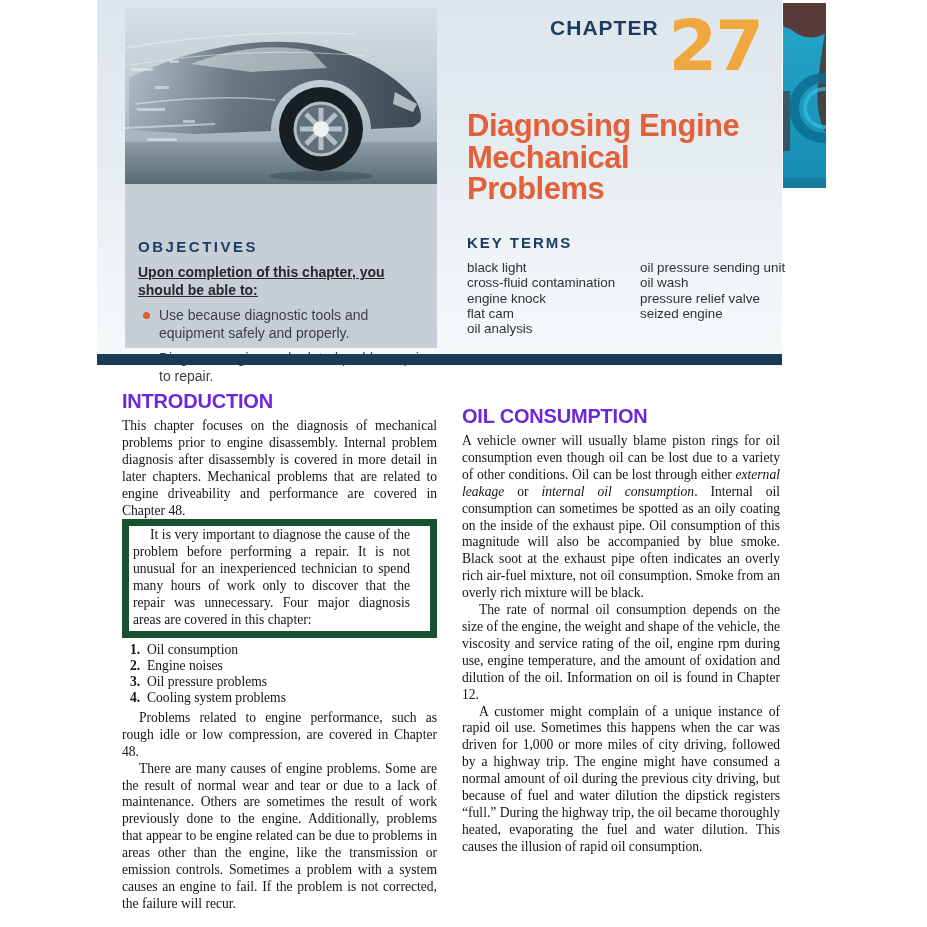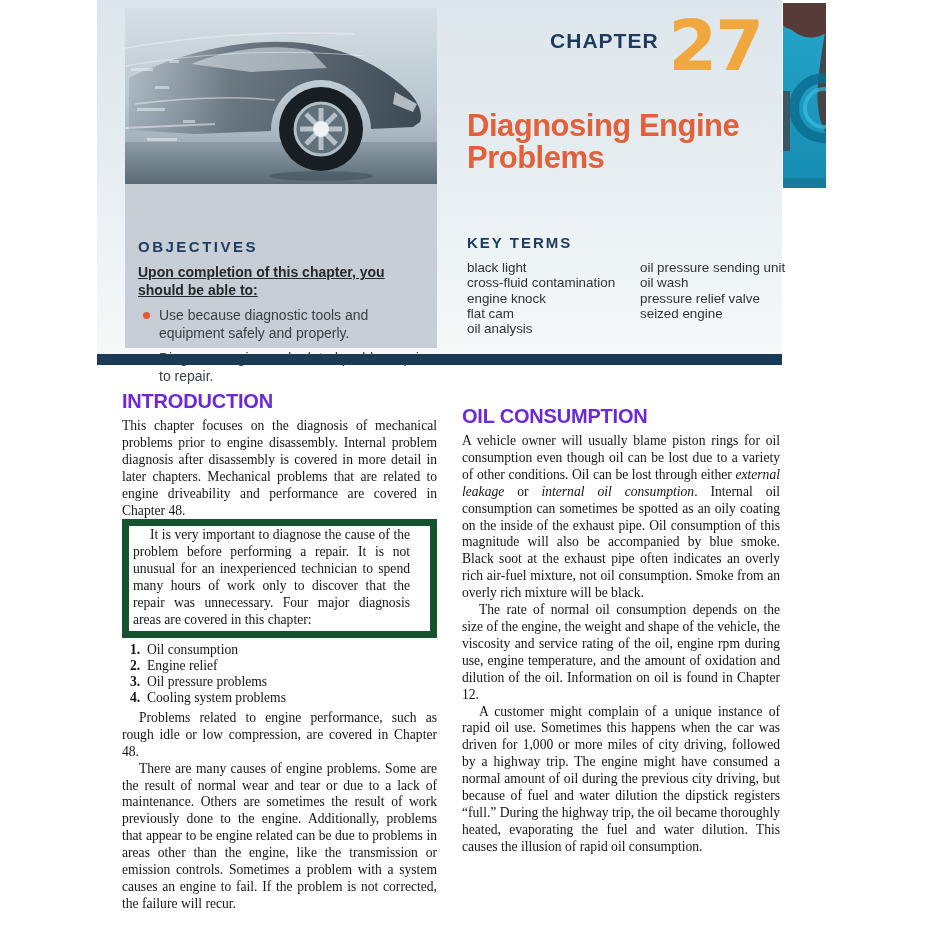--- a/index.html
+++ b/index.html
@@ -14,21 +14,21 @@
   .objectives-box { position:absolute; left:28px; top:184px; width:312px; height:164px;
                     background:#c7ced5; padding:14px 14px 0 13px; }
   .obj-heading { font-size:15px; font-weight:700; letter-spacing:2.5px; color:#1c3c63; margin-bottom:8px;margin-top:40px; }
   .obj-intro { font-size:14px; font-weight:700; color:#26282b; line-height:1.3; width:292px;text-decoration:underline; }
   .obj-list { list-style:none; margin-top:8px; }
   .obj-list li { position:relative; padding-left:21px; font-size:14px; color:#3a3f44;
                  line-height:1.28; margin-bottom:7px; width:296px; }
   .obj-bullet { position:absolute; left:5px; top:5px; width:7px; height:7px; border-radius:50%;
                 background:#e05a33; }
 
-  .chapter-row { position:absolute; top:16px; right:20px; display:flex; align-items:center; }
+  .chapter-row { position:absolute; top:16px; right:20px; display:flex; align-items:flex-start; }
   .chapter-word { font-size:21px; font-weight:700; letter-spacing:1px; color:#1e3a5f;
                   margin-bottom:10px; margin-right:10px; }
   .chapter-num { font-family:"DejaVu Sans", sans-serif; font-weight:700; font-size:70px;
                  line-height:0.86; color:#f0a73d; letter-spacing:-2px; }
 
   .chapter-title { position:absolute; left:370px; top:110px; font-size:31px; font-weight:700;
                    color:#e2613b; line-height:1.02; letter-spacing:-0.5px; }
 
   .keyterms { position:absolute; left:370px; top:234px; }
   .kt-heading { font-size:15px; font-weight:700; letter-spacing:2px; color:#1c3c63; margin-bottom:9px; }
@@ -130,20 +130,21 @@
       </ul>
     </div>
 
     <div class="chapter-row">
       <span class="chapter-word">CHAPTER</span>
       <span class="chapter-num">27</span>
     </div>
 
     <div class="chapter-title">
       <div>Diagnosing Engine</div>
+      <div>Mechanical</div>
       <div>Problems</div>
     </div>
 
     <div class="keyterms">
       <div class="kt-heading">KEY TERMS</div>
       <div class="kt-cols">
         <ul class="kt-col c1">
           <li>black light</li>
           <li>cross-fluid contamination</li>
           <li>engine knock</li>
@@ -181,21 +182,21 @@
   <div class="divider-bar"></div>
 
   <div class="article">
 
     <div class="col-left">
       <h2>INTRODUCTION</h2>
       <p>This chapter focuses on the diagnosis of mechanical problems prior to engine disassembly. Internal problem diagnosis after disassembly is covered in more detail in later chapters. Mechanical problems that are related to engine driveability and performance are covered in Chapter 48.</p>
       <p class="boxed">It is very important to diagnose the cause of the problem before performing a repair. It is not unusual for an inexperienced technician to spend many hours of work only to discover that the repair was unnecessary. Four major diagnosis areas are covered in this chapter:</p>
       <ol class="diag-list">
         <li><span class="num">1.</span><span>Oil consumption</span></li>
-        <li><span class="num">2.</span><span>Engine relief</span></li>
+        <li><span class="num">2.</span><span>Engine noises</span></li>
         <li><span class="num">3.</span><span>Oil pressure problems</span></li>
         <li><span class="num">4.</span><span>Cooling system problems</span></li>
       </ol>
       <p class="ind">Problems related to engine performance, such as rough idle or low compression, are covered in Chapter 48.</p>
       <p class="ind">There are many causes of engine problems. Some are the result of normal wear and tear or due to a lack of maintenance. Others are sometimes the result of work previously done to the engine. Additionally, problems that appear to be engine related can be due to problems in areas other than the engine, like the transmission or emission controls. Sometimes a problem with a system causes an engine to fail. If the problem is not corrected, the failure will recur.</p>
       <h2 class="mt">
         <div>DIAGNOSING PROBLEMS</div>
         <div>BEFORE A REPAIR</div>
       </h2>
 

